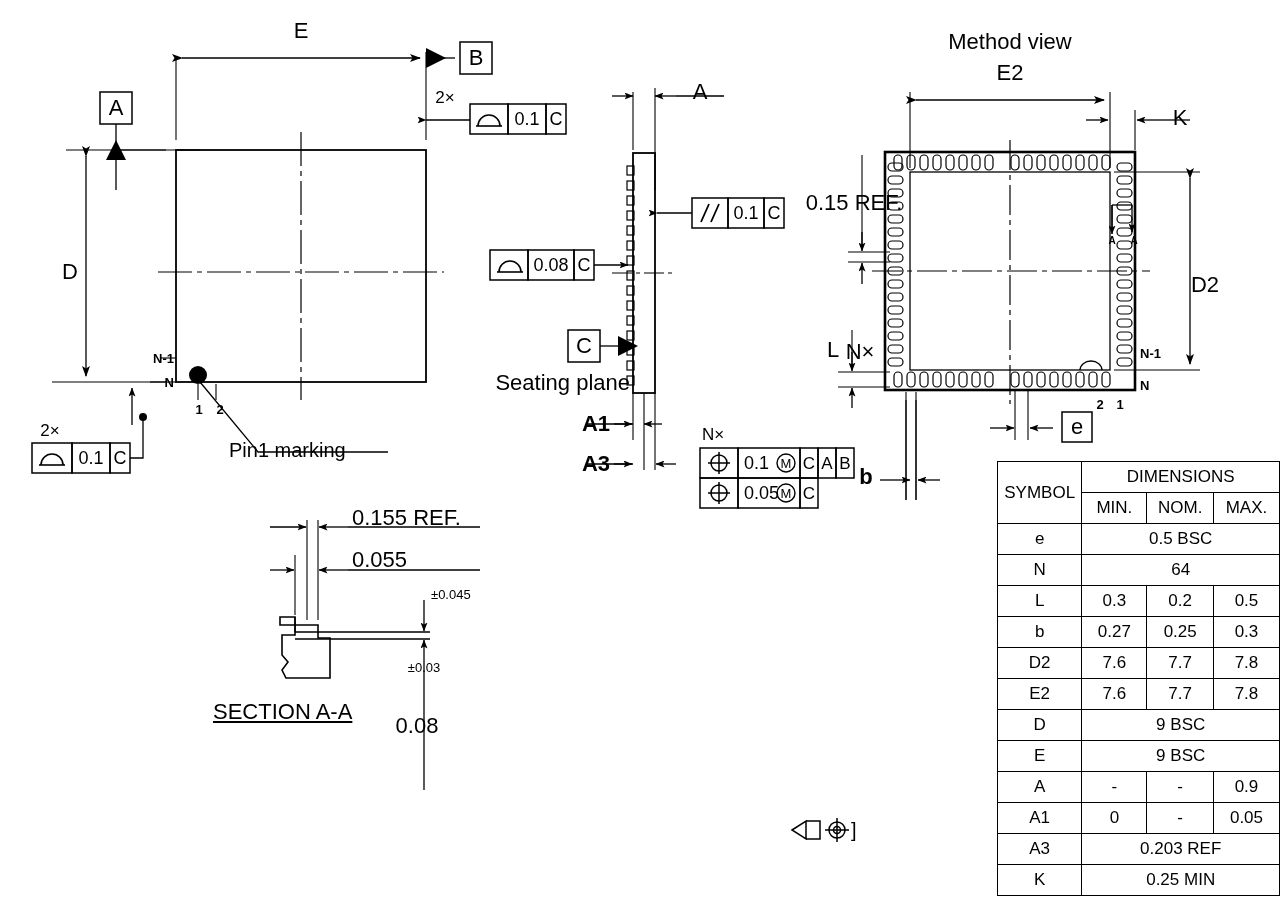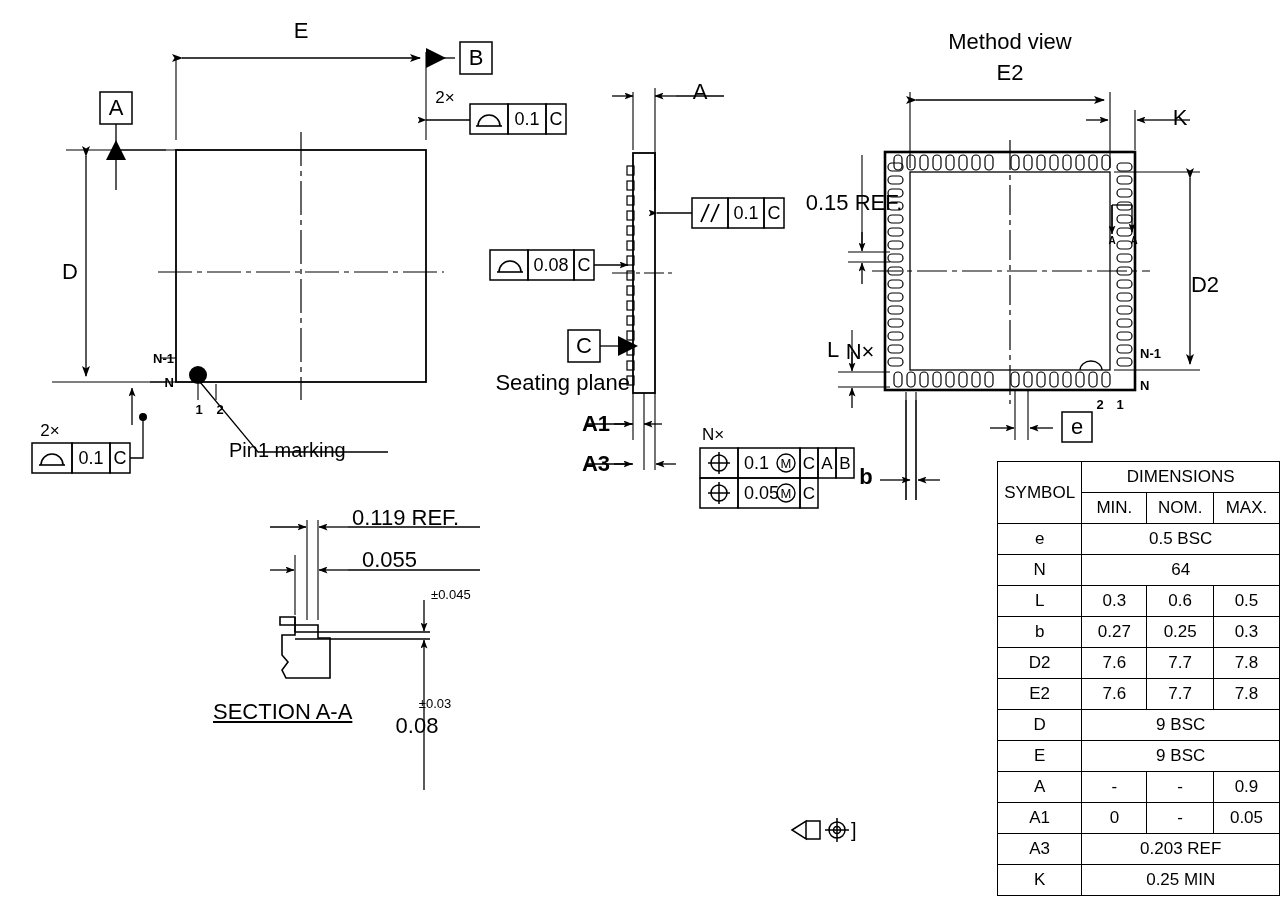--- a/index.html
+++ b/index.html
@@ -369,25 +369,25 @@
 <div class="t c f22 rot90" style="left:833px;top:350px;">L</div>
 <div class="t c f22 rot90" style="left:860px;top:352px;">N×</div>
 <div class="t c f22" style="left:1077px;top:427px;">e</div>
 <div class="t l f13 bold" style="left:1140px;top:353px;">N-1</div>
 <div class="t l f13 bold" style="left:1140px;top:385px;">N</div>
 <div class="t c f13 bold" style="left:1100px;top:404px;">2</div>
 <div class="t c f13 bold" style="left:1120px;top:404px;">1</div>
 <div class="t c f10 bold" style="left:1112px;top:241px;">A</div>
 <div class="t c f10 bold" style="left:1134px;top:241px;">A</div>
 
-<div class="t l f22" style="left:352px;top:518px;">0.119 REF.</div>
-<div class="t l f22" style="left:362px;top:560px;">0.055</div>
+<div class="t l f22" style="left:352px;top:518px;">0.155 REF.</div>
+<div class="t l f22" style="left:352px;top:560px;">0.055</div>
 <div class="t l f13" style="left:431px;top:566px;margin-top:28px;">±0.045</div>
 <div class="t c f22 rot90" style="left:417px;top:726px;">0.08</div>
-<div class="t c f13 rot90" style="left:424px;top:703px;margin-left:11px;">±0.03</div>
+<div class="t c f13 rot90" style="left:424px;top:667px;">±0.03</div>
 <div class="t l f22 under" style="left:213px;top:712px;">SECTION A-A</div>
 
 <svg style="position:absolute;left:790px;top:815px;width:70px;height:30px;">
   <g stroke="#000" fill="none" stroke-width="1.5">
     <path d="M2,15 L16,6 L16,24 Z"></path>
     <path d="M16,6 L30,6 L30,24 L16,24"></path>
     <circle cx="47" cy="15" r="8"></circle>
     <circle cx="47" cy="15" r="3.5"></circle>
     <path d="M47,3 L47,27 M35,15 L59,15"></path>
   </g>
@@ -409,21 +409,21 @@
           <td class="symcol">e</td>
           <td colspan="3">0.5 BSC</td>
         </tr>
         <tr>
           <td class="symcol">N</td>
           <td colspan="3">64</td>
         </tr>
         <tr>
           <td class="symcol">L</td>
           <td class="vcol">0.3</td>
-          <td class="vcol">0.6</td>
+          <td class="vcol">0.2</td>
           <td class="vcol">0.5</td>
         </tr>
         <tr>
           <td class="symcol">b</td>
           <td class="vcol">0.27</td>
           <td class="vcol">0.25</td>
           <td class="vcol">0.3</td>
         </tr>
         <tr>
           <td class="symcol">D2</td>

